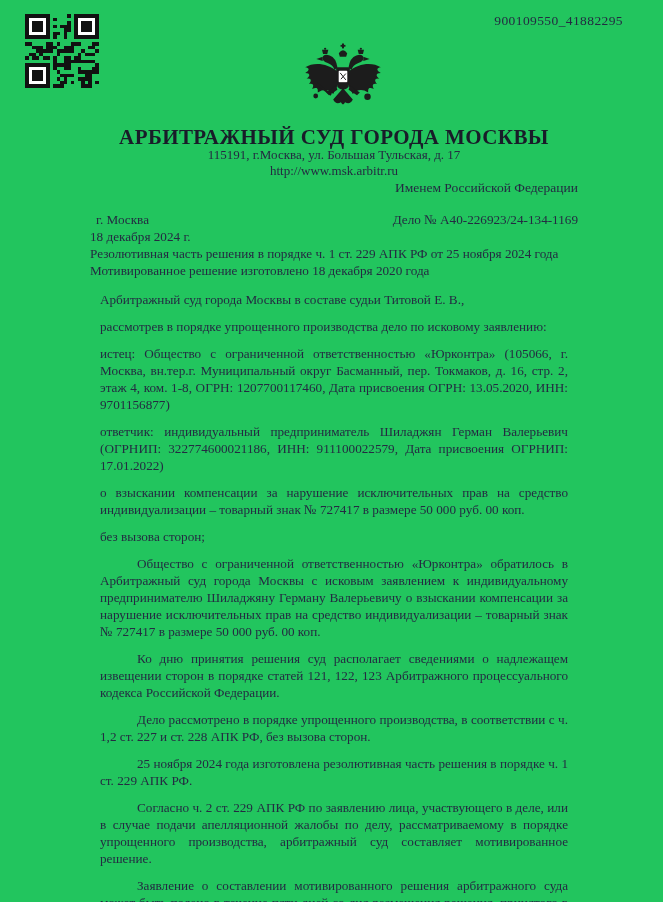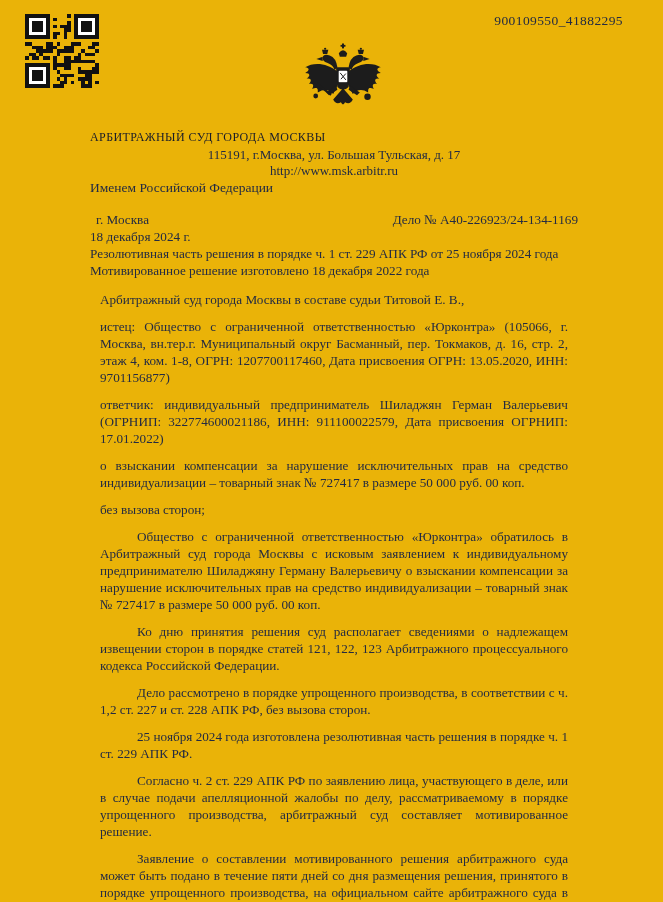--- a/index.html
+++ b/index.html
@@ -1,20 +1,20 @@
 <!DOCTYPE html>
 <html lang="ru" style="--ink: #242b42; --heading-ink: #191c29;"><head>
 <meta charset="utf-8">
 <style>
   html, body { margin: 0; padding: 0; background: #ffffff; }
   .page {
     position: relative;
     width: 663px;
     height: 902px;
-    background: #eab308;
+    background: #22c55e;
     overflow: hidden;
     font-family: "Liberation Serif", "DejaVu Serif", serif;
     color: var(--ink, #242b42);
   }
   
   .qr {
     position: absolute;
     left: 25px;
     top: 12px;
     width: 74px;
@@ -38,41 +38,41 @@
     height: 88px;
   }
   .emblem svg { width: 100%; height: 100%; }
   
   .content {
     padding: 128px 85px 0 90px;
     font-size: 13.2px;
     line-height: 17px;
   }
   .court-name {
-    text-align: left;
-    font-weight: normal;
-    font-size: 12px;
+    text-align: center;
+    font-weight: bold;
+    font-size: 21px;
     line-height: 19px;
     letter-spacing: 0.4px;
     color: var(--heading-ink, #191c29);
   }
   .court-address, .court-site {
     text-align: center;
     font-size: 13px;
     line-height: 16px;
   }
   .doc-title {
     text-align: center;
     font-size: 14.5px;
     line-height: 18px;
     letter-spacing: 1px;
     margin-top: 17px;
   }
   .doc-subtitle {
-    text-align: left;
+    text-align: right;
     font-size: 13.5px;
     line-height: 18px;
   }
   .case-block { margin-top: 14px; }
   .case-row {
     display: flex;
     justify-content: space-between;
   }
   .case-city { padding-left: 6px; }
   .intro { margin-top: 12px; }
@@ -264,25 +264,26 @@
 
     <div class="doc-subtitle">Именем Российской Федерации</div>
 
     <div class="case-block">
       <div class="case-row">
         <span class="case-city">г. Москва</span>
         <span class="case-number">Дело № А40-226923/24-134-1169</span>
       </div>
       <div>18 декабря 2024 г.</div>
       <div>Резолютивная часть решения  в порядке ч. 1 ст. 229 АПК РФ от 25 ноября 2024 года</div>
-      <div>Мотивированное решение изготовлено 18 декабря 2022 года</div>
+      <div>Мотивированное решение изготовлено 18 декабря 2020 года</div>
     </div>
 
     <div class="intro">
       <p>Арбитражный суд города Москвы в составе судьи Титовой Е. В.,</p>
+      <p>рассмотрев в порядке упрощенного производства дело по исковому заявлению:</p>
       <p>истец: Общество с ограниченной ответственностью «Юрконтра» (105066, г. Москва, вн.тер.г. Муниципальный округ Басманный, пер. Токмаков, д. 16, стр. 2, этаж 4, ком. 1-8, ОГРН: 1207700117460, Дата присвоения ОГРН: 13.05.2020, ИНН: 9701156877)</p>
       <p>ответчик: индивидуальный предприниматель Шиладжян Герман Валерьевич (ОГРНИП: 322774600021186, ИНН: 911100022579, Дата присвоения ОГРНИП: 17.01.2022)</p>
       <p>о взыскании компенсации за нарушение исключительных прав на средство индивидуализации – товарный знак № 727417 в размере 50 000 руб. 00 коп.</p>
       <p>без вызова сторон;</p>
     </div>
 
 
     <div class="paragraphs">
         <p class="body-par">Общество с ограниченной ответственностью «Юрконтра» обратилось в Арбитражный суд города Москвы с исковым заявлением к индивидуальному предпринимателю Шиладжяну Герману Валерьевичу  о взыскании компенсации за нарушение исключительных прав на средство индивидуализации – товарный знак № 727417 в размере 50 000 руб. 00 коп.</p>
         <p class="body-par">Ко дню принятия решения суд располагает сведениями о надлежащем извещении сторон в  порядке статей  121, 122, 123  Арбитражного процессуального кодекса Российской Федерации.</p>

